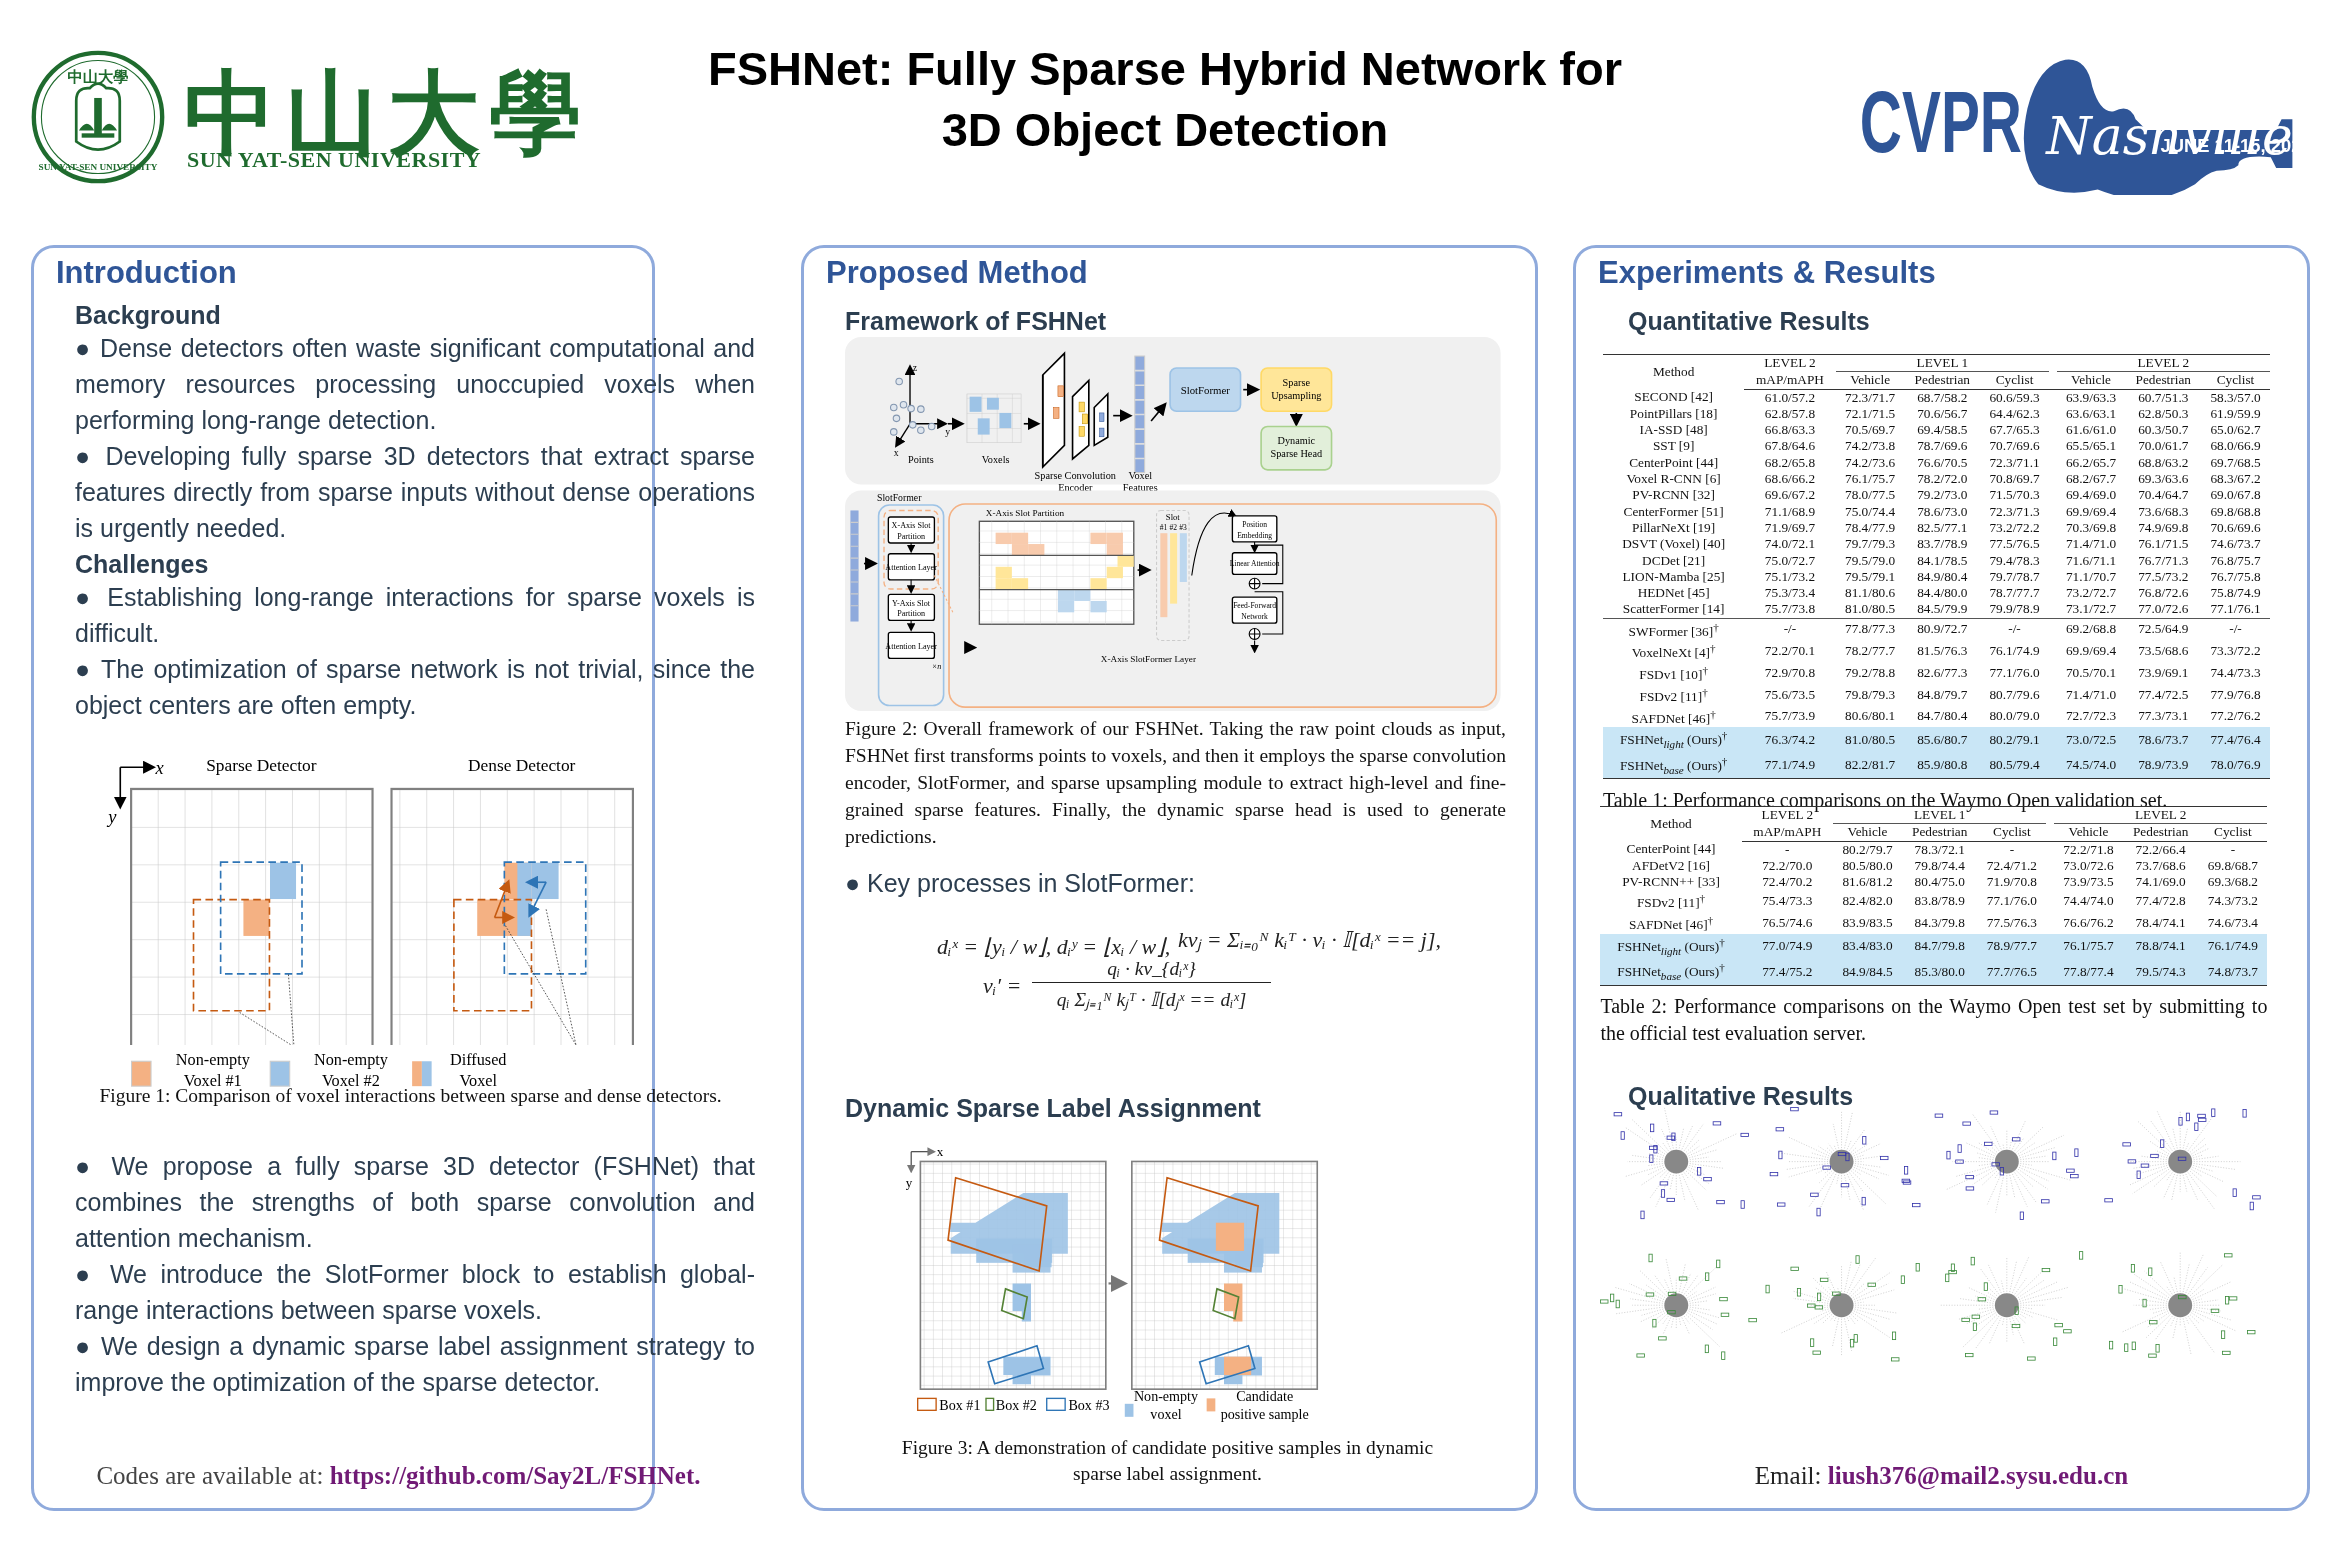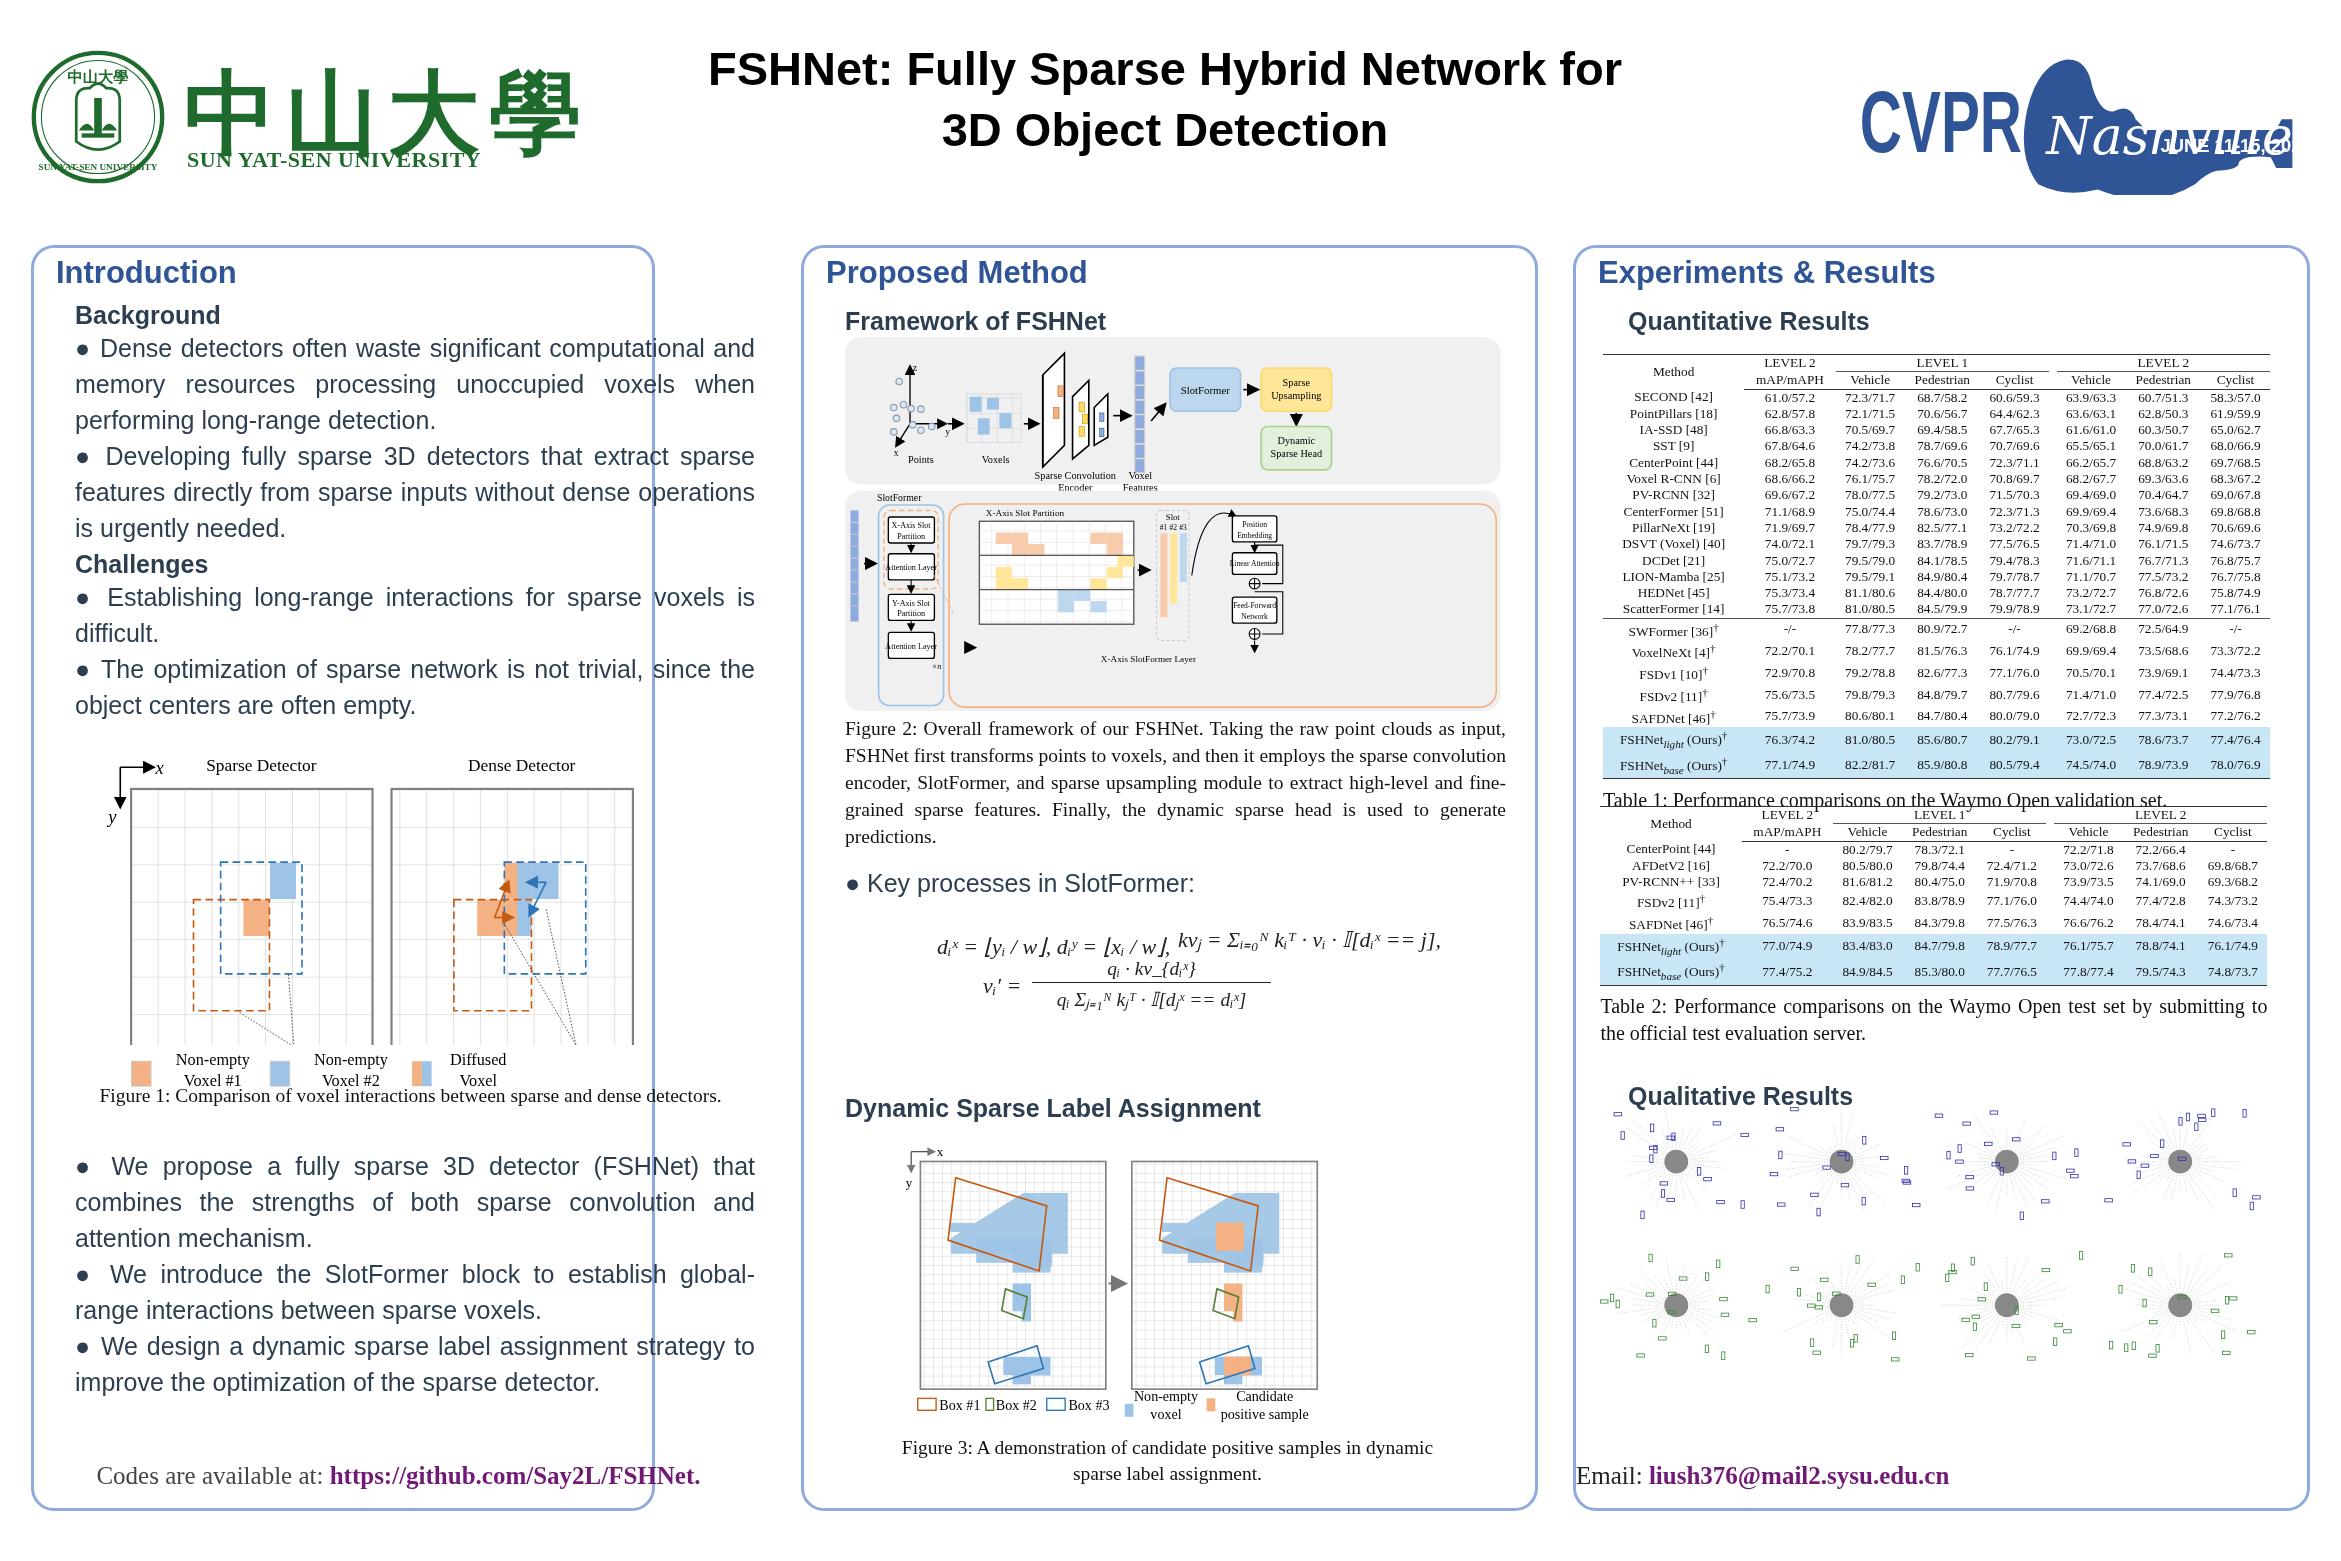--- a/index.html
+++ b/index.html
@@ -1240,17 +1240,17 @@
         <rect x="1076.8600823045267" y="376.9967421124829" width="14" height="6" fill="none" stroke="#3a8a3a" stroke-width="1.5"></rect>
         <rect x="1204.0303497942386" y="441.75240054869687" width="14" height="6" fill="none" stroke="#3a8a3a" stroke-width="1.5"></rect>
         <rect x="949.4413580246913" y="461.6006515775034" width="6" height="14" fill="none" stroke="#3a8a3a" stroke-width="1.5"></rect>
         <rect x="989.7597736625514" y="319.87482853223594" width="6" height="14" fill="none" stroke="#3a8a3a" stroke-width="1.5"></rect>
         <rect x="1161.6522633744855" y="299.9082647462277" width="14" height="6" fill="none" stroke="#3a8a3a" stroke-width="1.5"></rect>
         <rect x="1021.7854938271605" y="485.0342935528121" width="14" height="6" fill="none" stroke="#3a8a3a" stroke-width="1.5"></rect>
         <rect x="966.8261316872428" y="358.58624828532237" width="6" height="14" fill="none" stroke="#3a8a3a" stroke-width="1.5"></rect>
       </g>
     </svg>
 
-  <div style="position:absolute;left:0;width:731px;top:1214px;text-align:left;font-family:'Liberation Serif',serif;font-size:25px;color:#222;">
+  <div style="position:absolute;left:0;width:731px;top:1214px;text-align:center;font-family:'Liberation Serif',serif;font-size:25px;color:#222;">
     <span>Email: </span><a class="link">liush376@mail2.sysu.edu.cn</a>
   </div>
 </div>
 
 
 </body></html>

